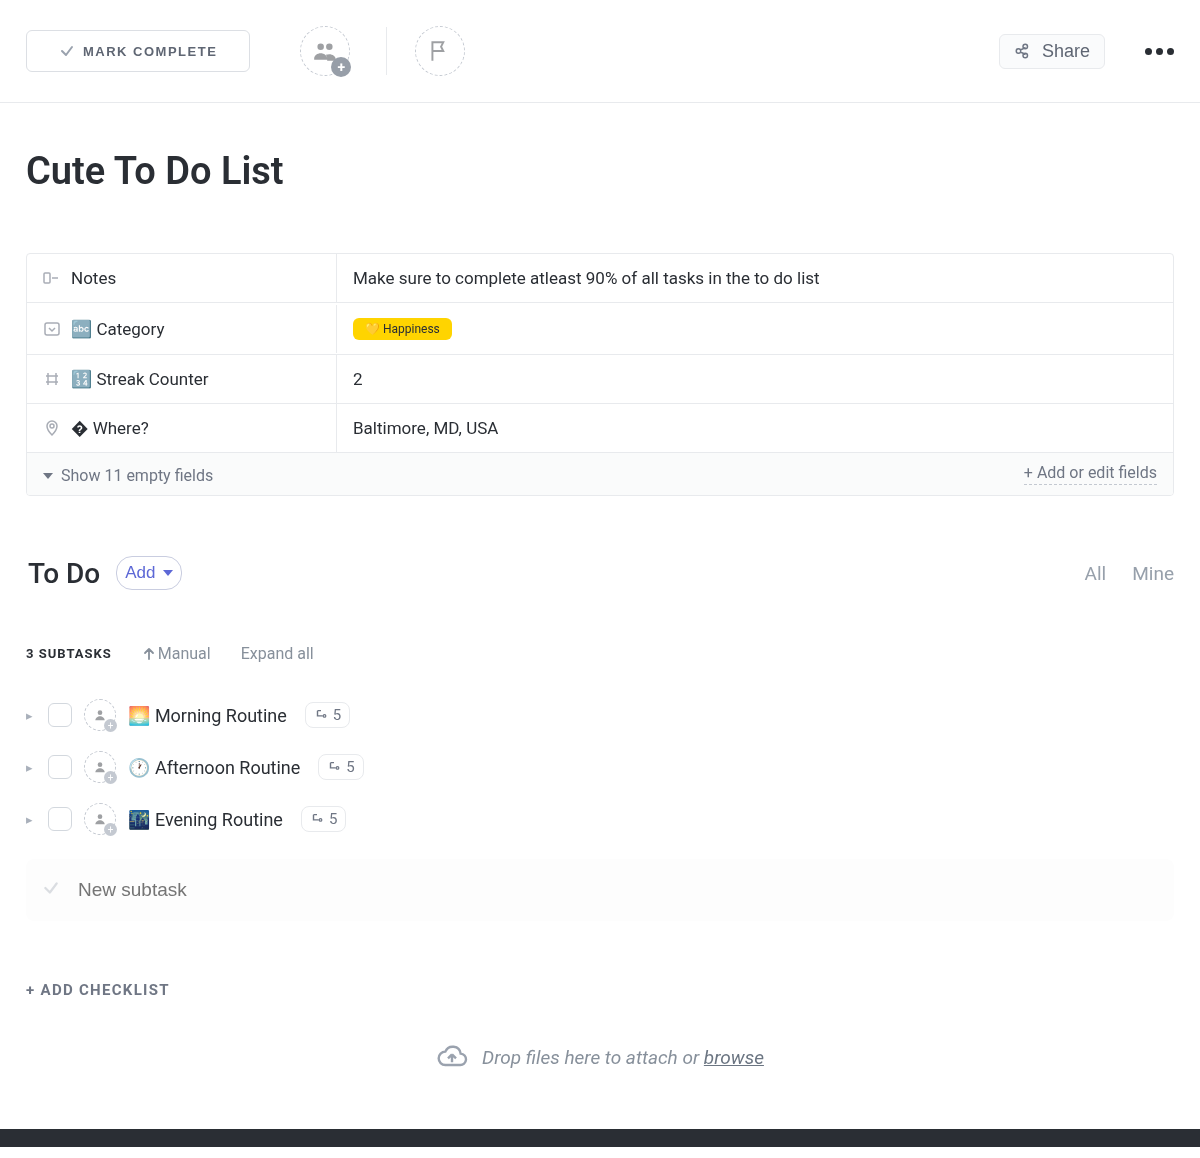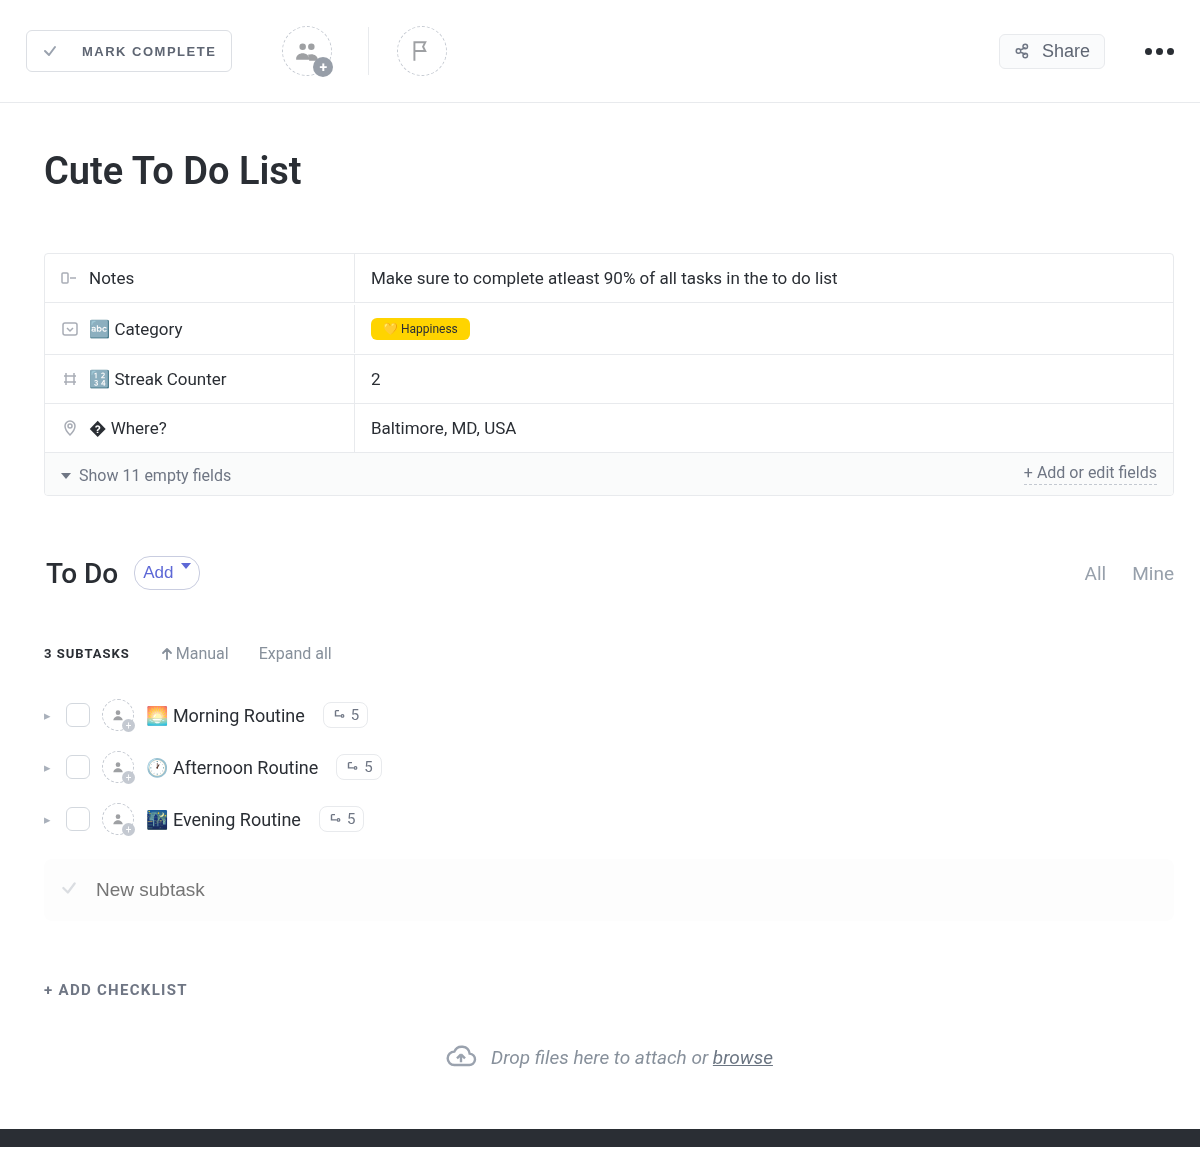--- a/index.html
+++ b/index.html
@@ -12,25 +12,25 @@
   .top-bar {
     display: flex;
     align-items: center;
     padding: 26px 26px 26px 26px;
     border-bottom: 1px solid #e8eaed;
     gap: 20px;
   }
   .mark-complete-btn {
     display: flex;
     align-items: flex-end;
-    gap: 24px;
+    gap: 8px;
     border: 1px solid #dcdfe4;
     background: #fff;
     border-radius: 6px;
-    padding: 12px 15px;
+    padding: 12px 32px;
     cursor: pointer;
   }
   .mark-complete-btn .check-icon {
     width: 16px; height: 16px;
     display:flex;align-items:center;justify-content:center;
   }
   .mark-complete-btn .label {
     font-weight: 600;
     letter-spacing: 1.5px;
     font-size: 13px;
@@ -59,21 +59,21 @@
   .share-btn {
     display:flex;align-items:center;gap:10px;
     border:1px solid #e8eaed;border-radius:6px;
     padding:6px 14px;background:#fafbfc;cursor:pointer;
     color:#5f6673;font-size:18px;
   }
   .more-menu {
     margin-left:20px;display:flex;gap:4px;cursor:pointer;align-items:center;
   }
   .more-menu span{width:7px;height:7px;background:#2a2e34;border-radius:50%;}
-  .content { padding: 26px; margin-left: 18px; }
+  .content { padding: 26px; }
   .page-title {
     font-size:38px;font-weight:600;color:#2a2e34;margin: 20px 0 60px 0;
   }
   .fields-panel {
     border:1px solid #e8eaed;border-radius:4px;margin-bottom:60px;overflow:hidden;
   }
   .field-row {
     display:flex;align-items:center;border-bottom:1px solid #e8eaed;
   }
   .field-row:last-of-type{border-bottom:none;}
@@ -99,21 +99,21 @@
   }
   .add-edit-fields {
     color:#6f7684;font-size:16px;border-bottom:1px dashed #c4c9d1;padding-bottom:2px;cursor:pointer;
   }
   .section-header {
     display:flex;align-items:center;gap:16px;margin-bottom:54px;
   }
   .section-title {font-size:28px;font-weight:500;color:#2a2e34;padding-left:2px;}
   .add-dropdown-btn {
     border:1px solid #c9cde0;border-radius:16px;padding:6px 8px;
-    display:flex;gap:8px;color:#5d68d6;font-size:17px;cursor:pointer;background:#fff;
+    display:flex;align-items:center;gap:8px;color:#5d68d6;font-size:17px;cursor:pointer;background:#fff;
   }
   .filter-tabs {display:flex;gap:26px;color:#97a0ab;font-size:19px;}
   .filter-tab{cursor:pointer;}
   .subtasks-bar {
     display:flex;align-items:center;gap:30px;margin-bottom:26px;
     color:#87909b;font-size:16px;
   }
   .subtasks-count{font-weight:700;letter-spacing:1px;color:#2a2e34;font-size:13px;}
   .sort-option{display:flex;align-items:center;gap:2px;cursor:pointer;}
   .expand-all{cursor:pointer;text-align:center;}

